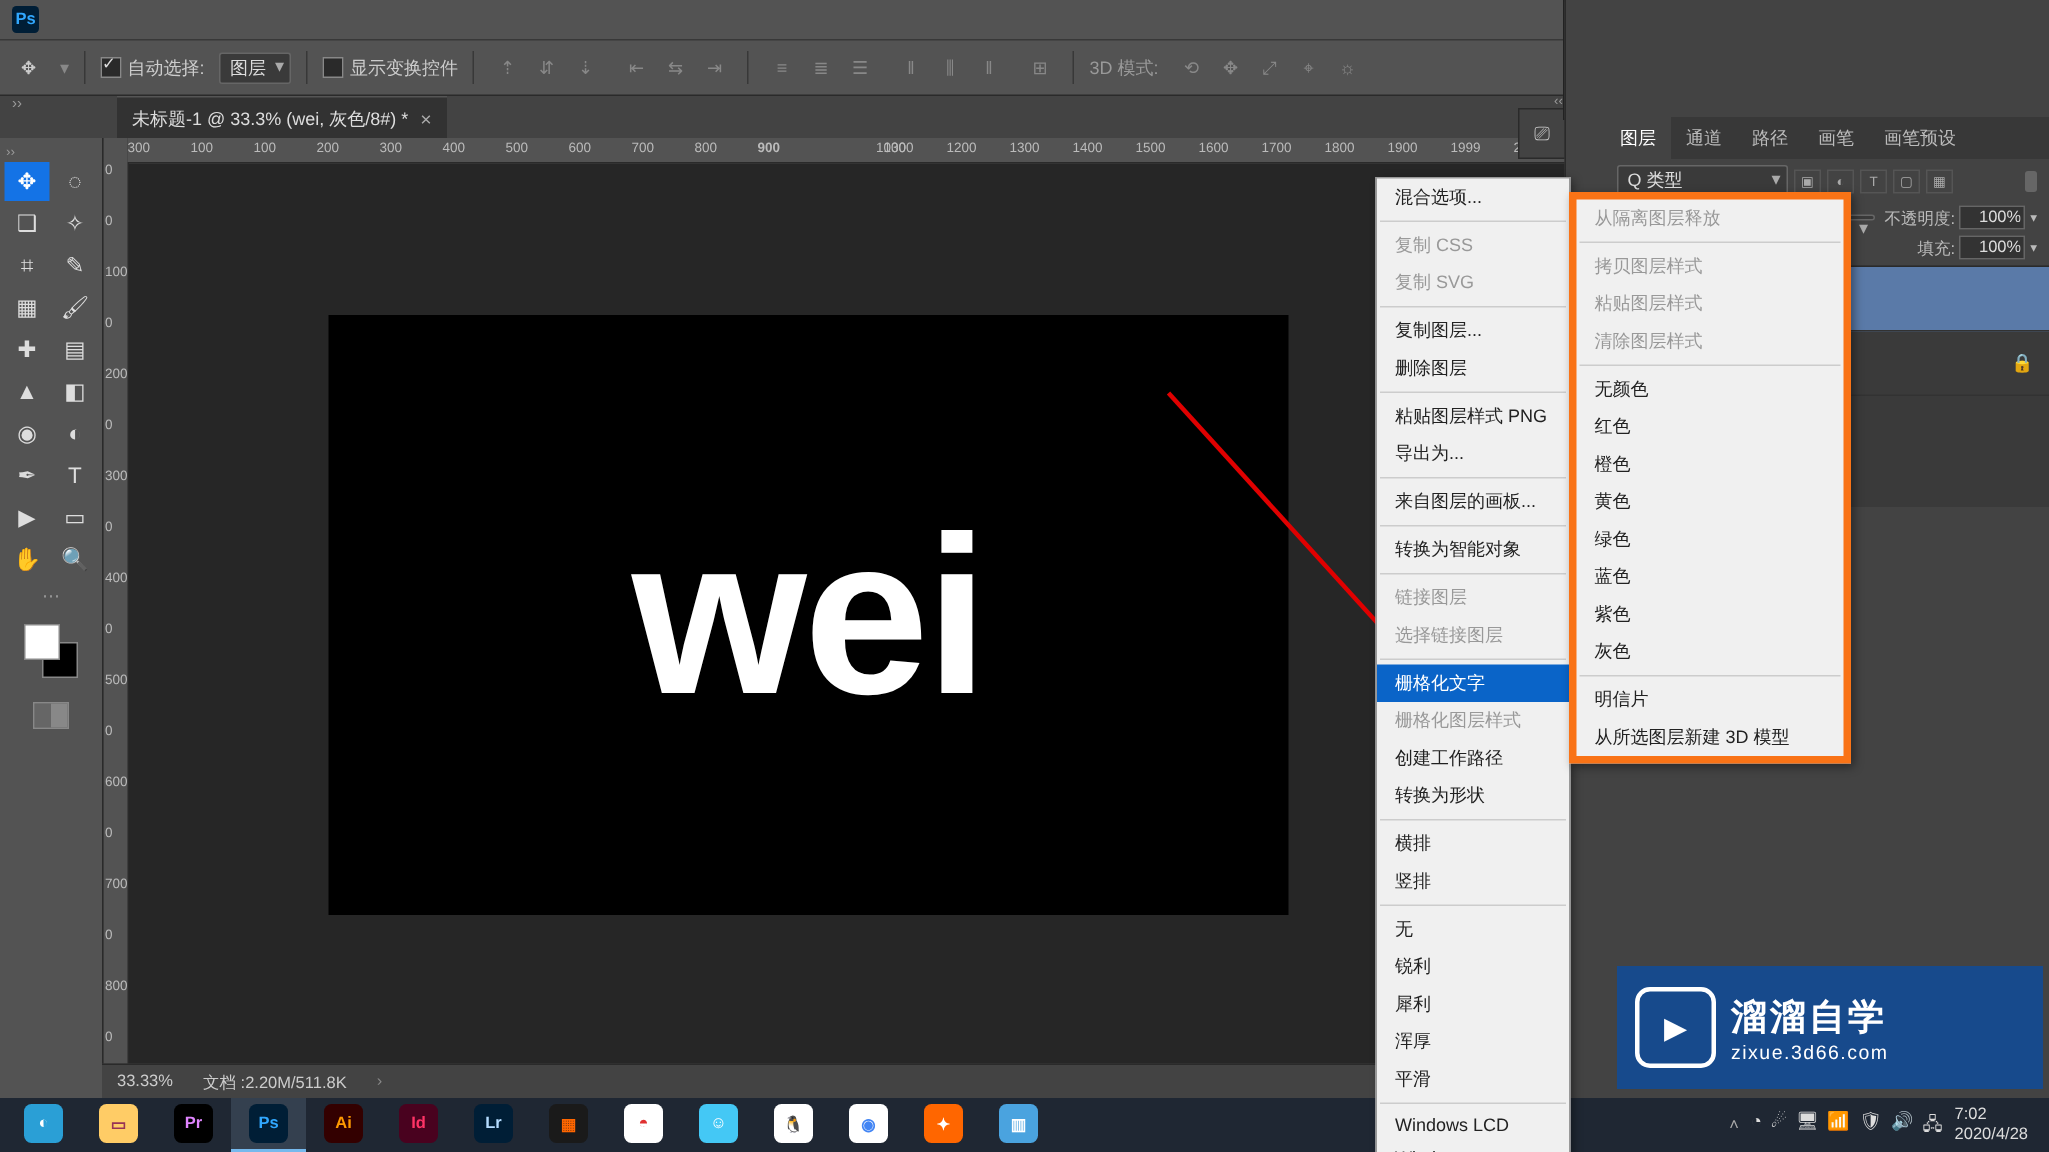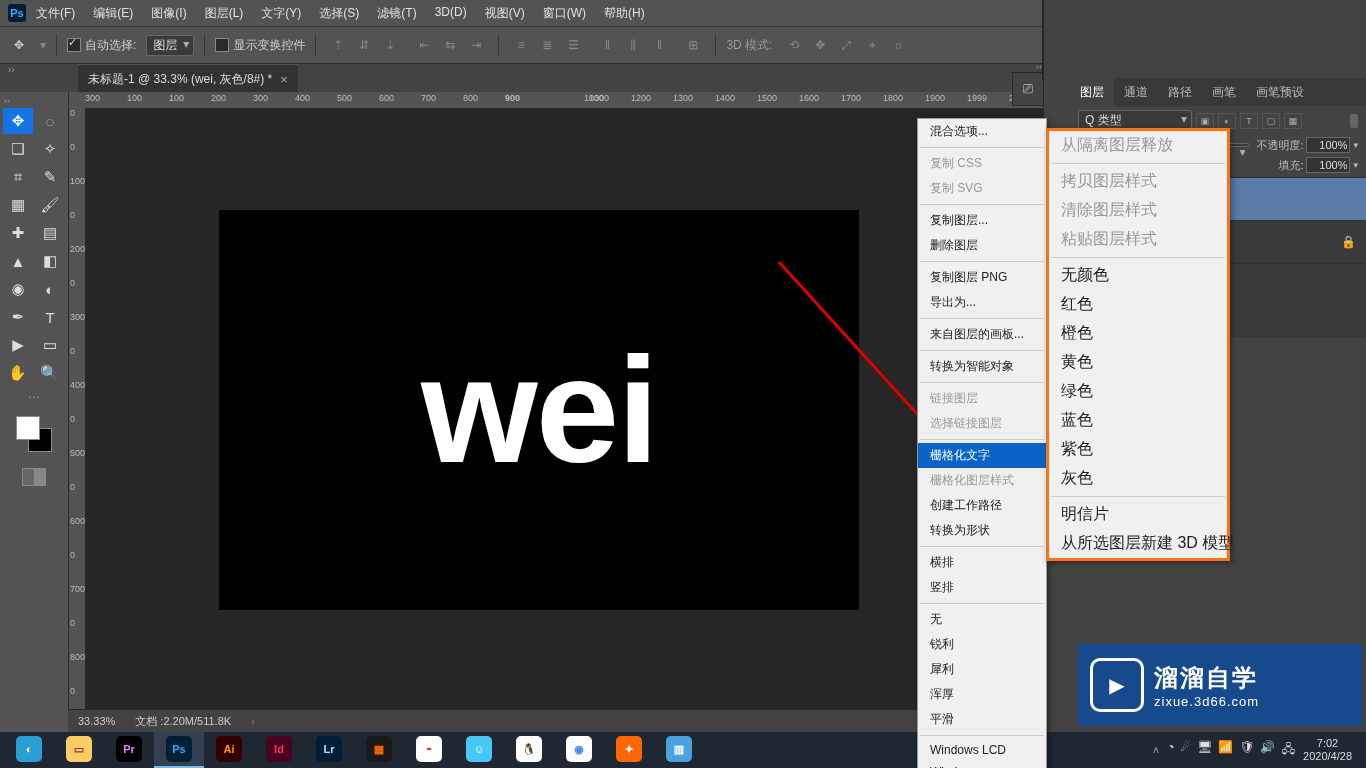--- a/index.html
+++ b/index.html
@@ -65,57 +65,44 @@
   .thumb.bg{background:#000}
   .layer-name{color:#fff;font-size:12px}
   .lock{margin-left:auto;margin-right:10px;color:#ccc;font-size:12px}
   
   .ctx{position:absolute;top:118px;left:917px;width:128px;background:#f0f0f0;border:1px solid #999;box-shadow:2px 2px 6px rgba(0,0,0,0.4);font-size:12px;color:#222;z-index:50}
   .ctx-item{padding:4px 12px;white-space:nowrap}
   .ctx-item.disabled{color:#999}
   .ctx-item.hl{background:#0a64c8;color:#fff}
   .ctx-sep{height:1px;background:#ccc;margin:3px 2px}
   
-  .ctx2{position:absolute;top:128px;left:1046px;width:178px;background:#f0f0f0;border:3px solid #f97316;box-shadow:2px 2px 6px rgba(0,0,0,0.4);font-size:16px;color:#222;z-index:51}
+  .ctx2{position:absolute;top:128px;left:1046px;width:178px;background:#f0f0f0;border:5px solid #f97316;box-shadow:2px 2px 6px rgba(0,0,0,0.4);font-size:12px;color:#222;z-index:51}
   .status-bar{position:absolute;bottom:36px;left:68px;right:322px;height:22px;background:#434343;border-top:1px solid #2a2a2a;display:flex;align-items:center;padding:0 10px;font-size:11px;color:#ccc;gap:20px}
   
   .taskbar{position:absolute;bottom:0;left:0;right:0;height:36px;background:#1f2733;display:flex;align-items:center;padding:0 4px}
   .task-icon{width:50px;height:34px;display:flex;align-items:center;justify-content:center;font-size:16px;color:#fff;border-bottom:2px solid transparent}
   .task-icon.active{background:#34404f;border-bottom:2px solid #76b9ed}
   .app-badge{width:26px;height:26px;border-radius:5px;display:flex;align-items:center;justify-content:center;font-size:11px;font-weight:bold}
   .tray{margin-left:auto;display:flex;align-items:center;gap:8px;color:#ddd;font-size:11px;padding-right:10px}
   .tray-icons{display:flex;gap:6px;font-size:12px}
-  .clock{text-align:center;line-height:13px}
+  .clock{text-align:left;line-height:13px}
   
   .watermark{position:absolute;bottom:42px;right:4px;width:260px;height:82px;background:#174a8c;display:flex;align-items:center;padding:0 12px;gap:10px}
   .wm-play{width:48px;height:48px;border:3px solid #fff;border-radius:10px;display:flex;align-items:center;justify-content:center;color:#fff;font-size:20px}
   .wm-text{color:#fff}
   .wm-text .big{font-size:24px;font-weight:bold;letter-spacing:2px}
   .wm-text .small{font-size:13px;letter-spacing:1px}
   .panel-footer{position:absolute;right:4px;top:700px;width:290px;height:22px;display:flex;align-items:center;justify-content:flex-end;gap:10px;color:#bbb;font-size:12px}
   .top-right-icons{position:absolute;top:40px;right:8px;display:flex;gap:10px;color:#ccc;font-size:14px}
 </style>
 </head>
 <body>
 
 <div class="titlebar">
   <div class="ps-logo">Ps</div>
-  <div id="menus" style="display:flex">
-      <span class="menu-item">文件(F)</span>
-      <span class="menu-item">编辑(E)</span>
-      <span class="menu-item">图像(I)</span>
-      <span class="menu-item">图层(L)</span>
-      <span class="menu-item">文字(Y)</span>
-      <span class="menu-item">选择(S)</span>
-      <span class="menu-item">滤镜(T)</span>
-      <span class="menu-item">3D(D)</span>
-      <span class="menu-item">视图(V)</span>
-      <span class="menu-item">窗口(W)</span>
-      <span class="menu-item">帮助(H)</span>
-    </div>
   <div class="win-controls">
     <div class="win-btn">—</div>
     <div class="win-btn">□</div>
     <div class="win-btn">✕</div>
   </div>
 </div>
 
 <div class="options-bar">
   <div class="opt-icon">✥</div>
   <span style="color:#888">▾</span>
@@ -341,21 +328,21 @@
 
 <div class="ctx" id="ctx1">
     <div class="ctx-item">混合选项...</div>
     <div class="ctx-sep"></div>
     <div class="ctx-item disabled">复制 CSS</div>
     <div class="ctx-item disabled">复制 SVG</div>
     <div class="ctx-sep"></div>
     <div class="ctx-item">复制图层...</div>
     <div class="ctx-item">删除图层</div>
     <div class="ctx-sep"></div>
-    <div class="ctx-item">复制图层 PNG</div>
+    <div class="ctx-item">粘贴图层样式 PNG</div>
     <div class="ctx-item">导出为...</div>
     <div class="ctx-sep"></div>
     <div class="ctx-item">来自图层的画板...</div>
     <div class="ctx-sep"></div>
     <div class="ctx-item">转换为智能对象</div>
     <div class="ctx-sep"></div>
     <div class="ctx-item disabled">链接图层</div>
     <div class="ctx-item disabled">选择链接图层</div>
     <div class="ctx-sep"></div>
     <div class="ctx-item hl">栅格化文字</div>
@@ -373,22 +360,22 @@
     <div class="ctx-item">平滑</div>
     <div class="ctx-sep"></div>
     <div class="ctx-item">Windows LCD</div>
     <div class="ctx-item">Windows</div>
   </div>
 
 <div class="ctx2" id="ctx2">
     <div class="ctx-item disabled">从隔离图层释放</div>
     <div class="ctx-sep"></div>
     <div class="ctx-item disabled">拷贝图层样式</div>
+    <div class="ctx-item disabled">粘贴图层样式</div>
     <div class="ctx-item disabled">清除图层样式</div>
-    <div class="ctx-item disabled">粘贴图层样式</div>
     <div class="ctx-sep"></div>
     <div class="ctx-item">无颜色</div>
     <div class="ctx-item">红色</div>
     <div class="ctx-item">橙色</div>
     <div class="ctx-item">黄色</div>
     <div class="ctx-item">绿色</div>
     <div class="ctx-item">蓝色</div>
     <div class="ctx-item">紫色</div>
     <div class="ctx-item">灰色</div>
     <div class="ctx-sep"></div>

